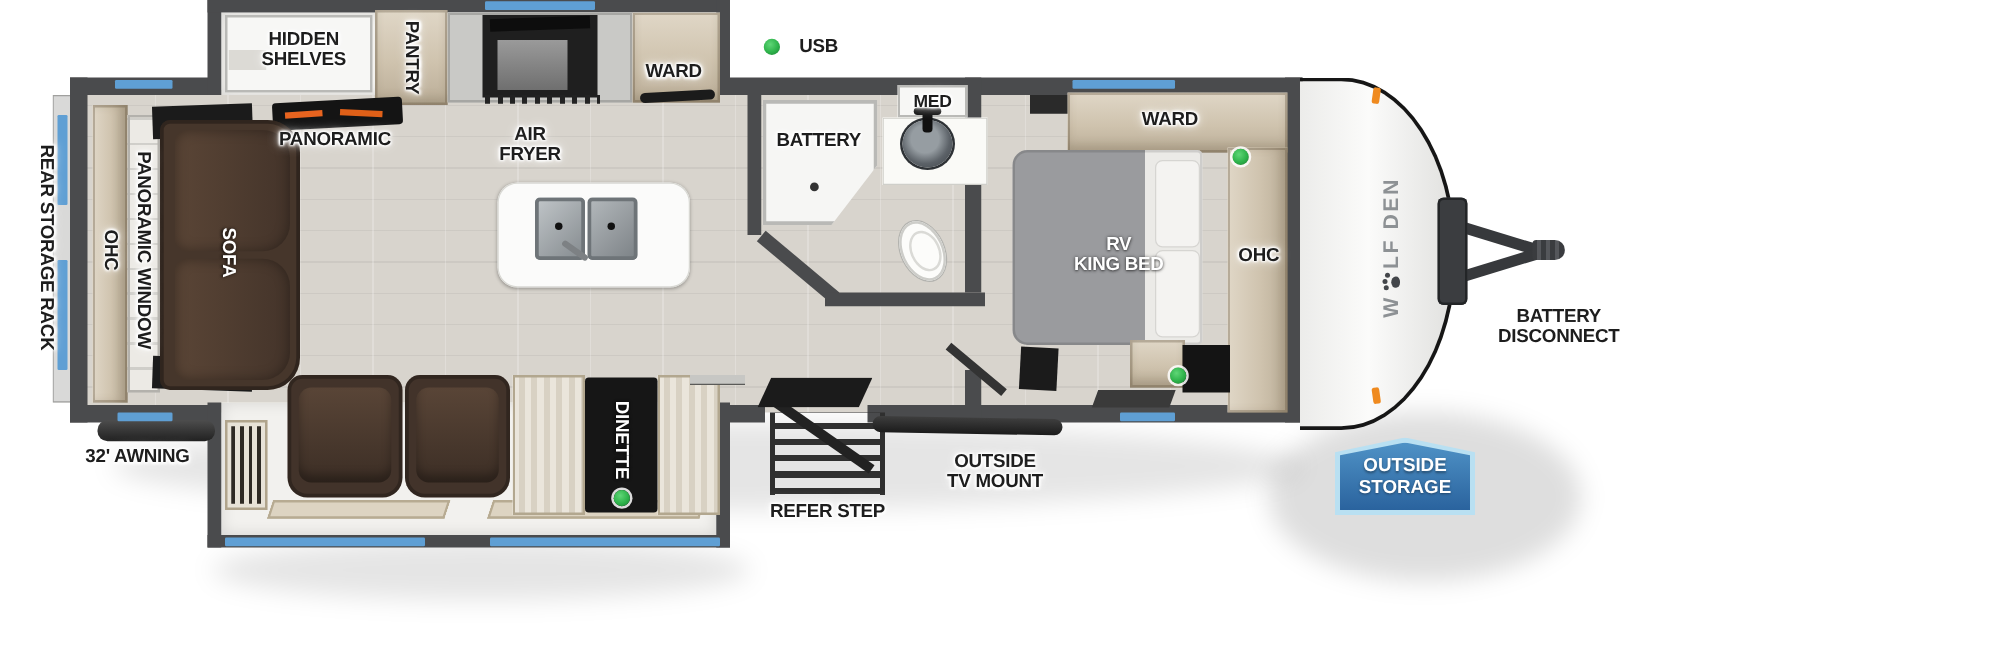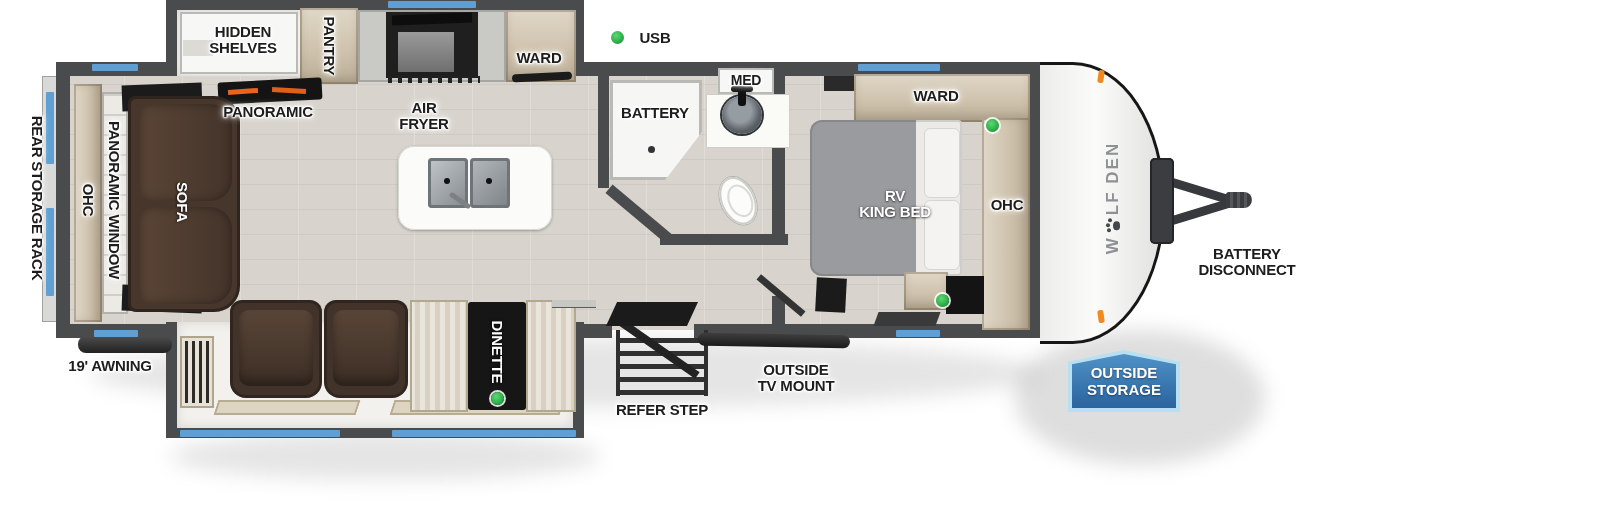--- a/index.html
+++ b/index.html
@@ -226,21 +226,21 @@
   <div class="abs" style="left:216px;top:400px;width:142px;height:15px;background:#ddd4c2;box-shadow:inset 0 0 0 2px #b7ab92;transform:skewX(-18deg);z-index:3;"></div>
   <div class="abs" style="left:392px;top:400px;width:170px;height:15px;background:#ddd4c2;box-shadow:inset 0 0 0 2px #b7ab92;transform:skewX(-18deg);z-index:3;"></div>
 
   <div class="bench" style="left:410px;top:300px;width:58px;height:112px;"></div>
   <div class="bench" style="left:526px;top:300px;width:50px;height:112px;"></div>
   <div class="abs" style="left:468px;top:302px;width:58px;height:108px;background:#161616;border-radius:3px;z-index:4;"></div>
   <div class="lbl v white" style="left:497px;top:352px;">DINETTE</div>
   <div class="greendot" style="left:491px;top:392px;"></div>
 
   <div class="abs" style="left:78px;top:336px;width:94px;height:17px;border-radius:8px;background:linear-gradient(180deg,#4d4d4d,#212121);z-index:2;"></div>
-  <div class="lbl" style="left:110px;top:366px;">19' AWNING</div>
+  <div class="lbl" style="left:110px;top:366px;">32' AWNING</div>
 
   <div class="abs" style="left:606px;top:302px;width:92px;height:24px;background:#1b1b1b;clip-path:polygon(12% 0,100% 0,88% 100%,0 100%);z-index:4;"></div>
   <div class="abs" style="left:616px;top:330px;width:84px;height:66px;border-left:4px solid #2f2f2f;border-right:4px solid #2f2f2f;background:repeating-linear-gradient(180deg,transparent 0 8px,#303030 8px 13px);z-index:2;"></div>
   <div class="abs" style="left:610px;top:344px;width:96px;height:8px;background:#222;transform:rotate(35deg);z-index:3;"></div>
   <div class="lbl" style="left:662px;top:410px;">REFER STEP</div>
 
   <div class="abs" style="left:698px;top:334px;width:152px;height:13px;border-radius:7px;background:linear-gradient(180deg,#3e3e3e,#1b1b1b);transform:rotate(1deg);z-index:2;"></div>
   <div class="lbl" style="left:796px;top:378px;">OUTSIDE
 TV MOUNT</div>
 

